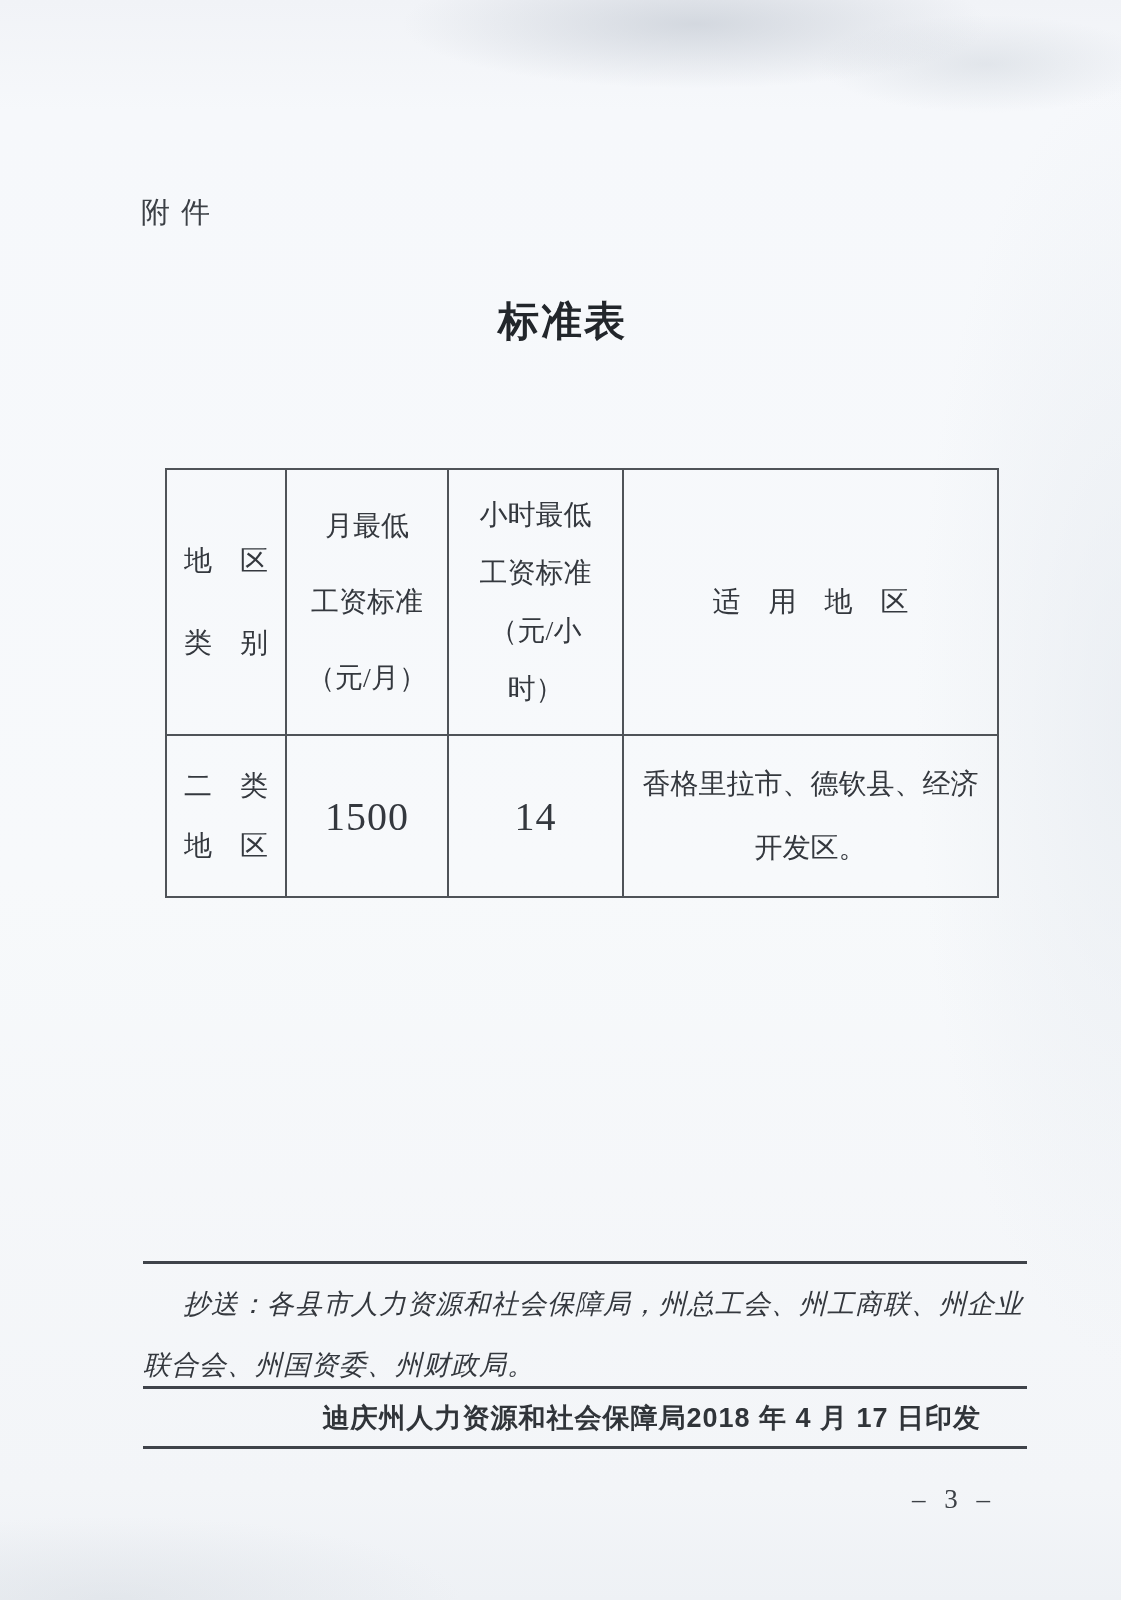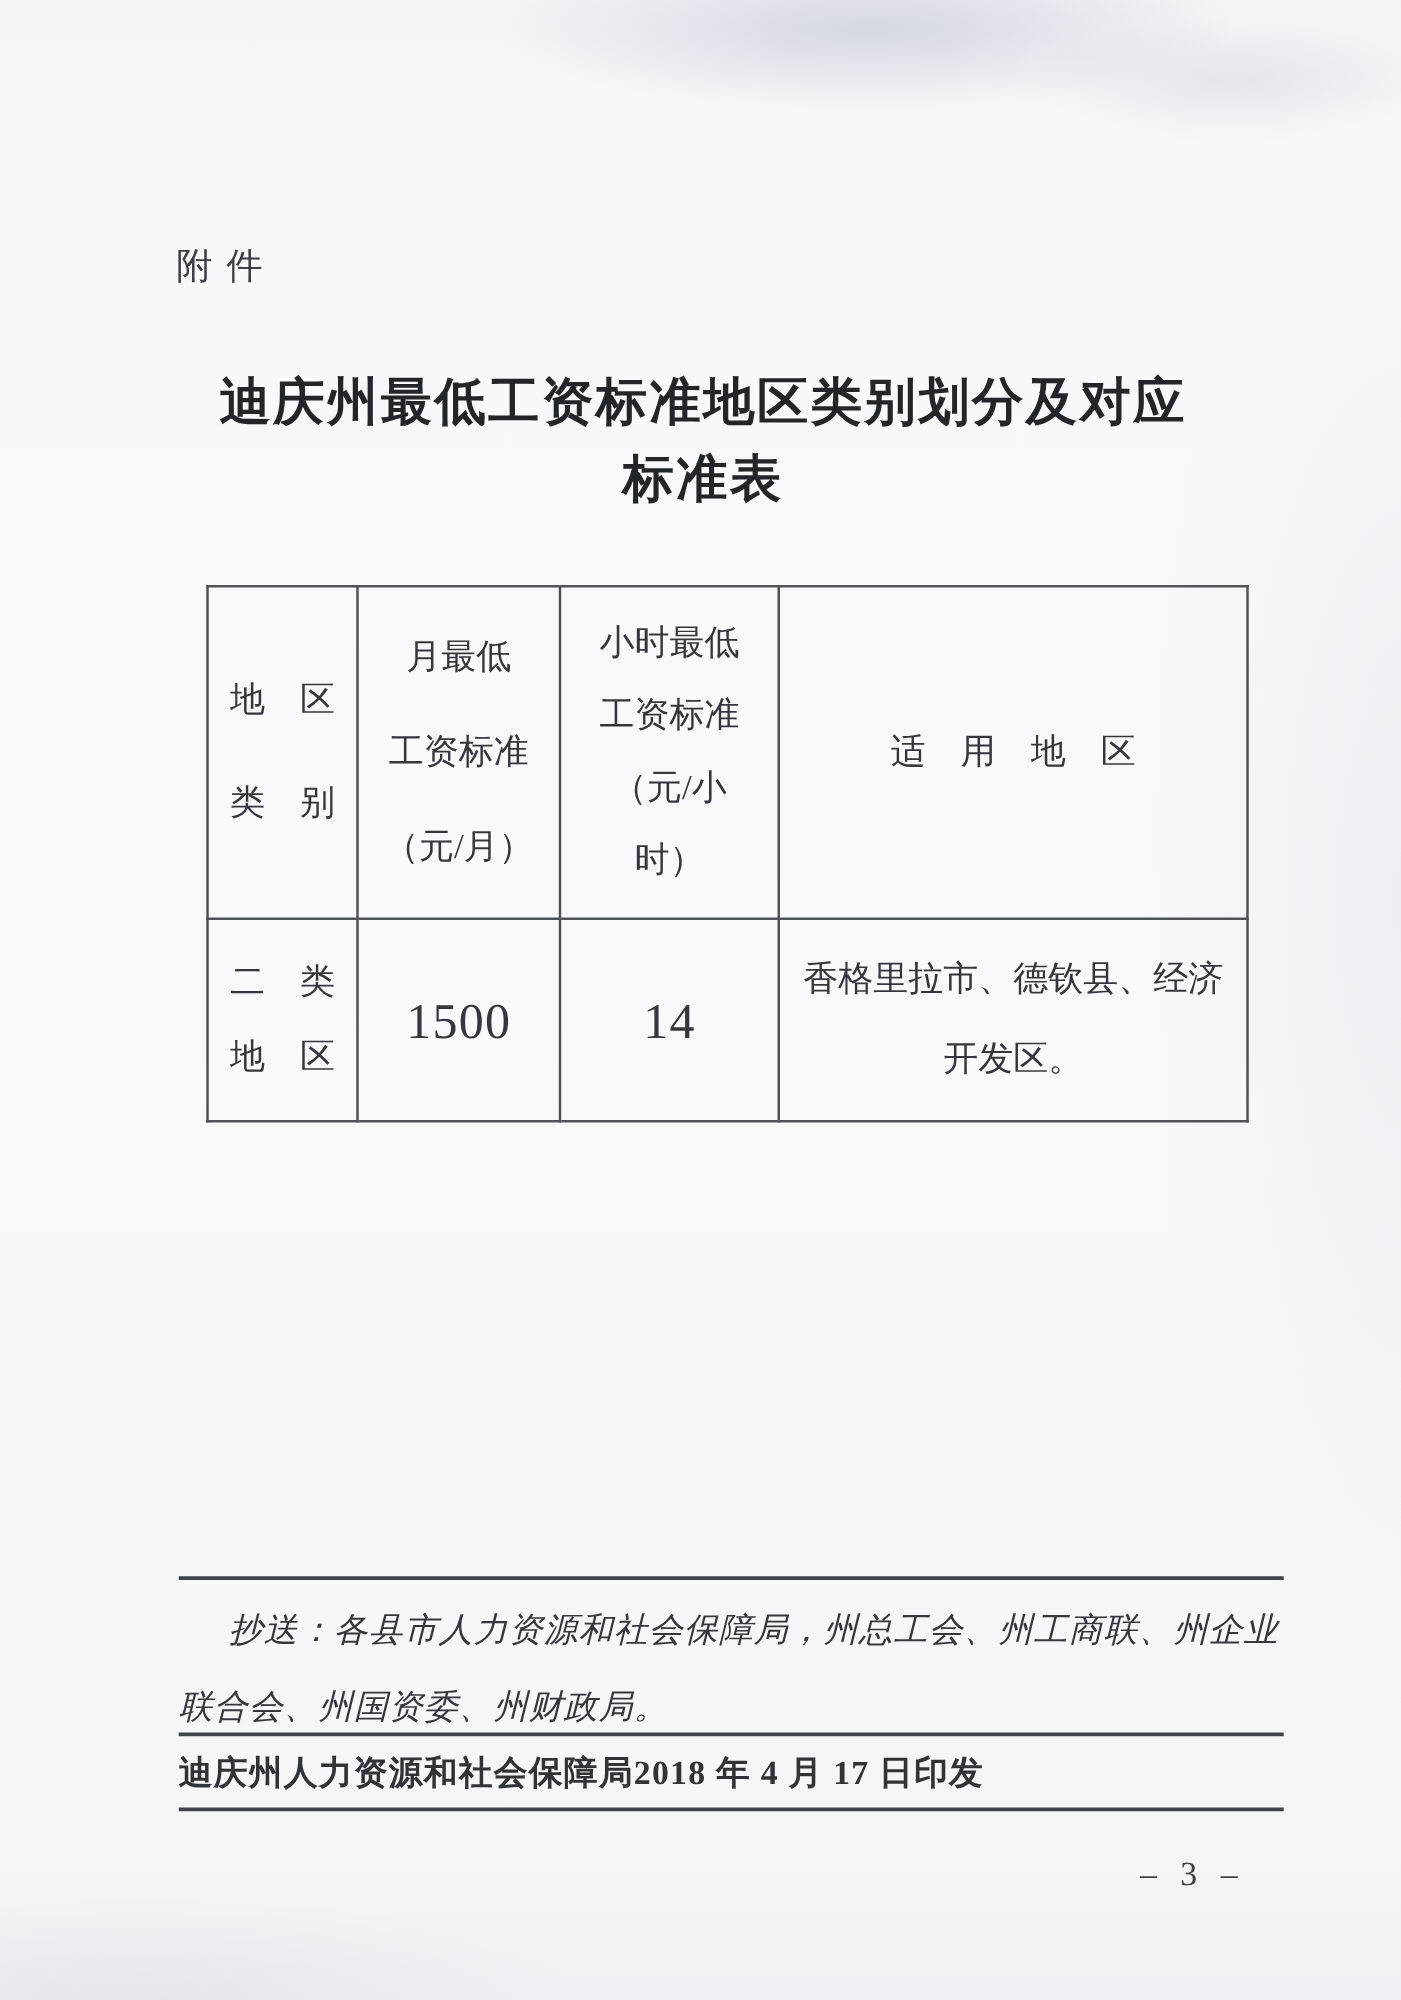--- a/index.html
+++ b/index.html
@@ -110,23 +110,23 @@
     font-style: italic;
   }
 
   .issuer-row {
     position: absolute;
     left: 143px;
     top: 1389px;
     width: 884px;
     height: 57px;
     display: flex;
-    justify-content: flex-start;
+    justify-content: flex-end;
     align-items: center;
-    font-family: Liberation Serif, serif;
+    font-family: Liberation Sans, sans-serif;
     font-weight: 600;
     font-size: 27px;
     letter-spacing: 1px;
     color: #303439;
     box-sizing: border-box;
     padding-right: 46px;
   }
 
   .page-number {
     position: absolute;
@@ -139,21 +139,20 @@
   }
 </style>
 </head>
 <body>
 
 <div class="page">
 
   <div class="attachment">附件</div>
 
   <div class="title">
-    <div>迪庆州最低工资标准地区类别划分及对应</div>
     <div>标准表</div>
   </div>
 
   <table class="doc-table">
     <colgroup>
       <col class="col-category">
       <col class="col-monthly">
       <col class="col-hourly">
       <col class="col-region">
     </colgroup>

